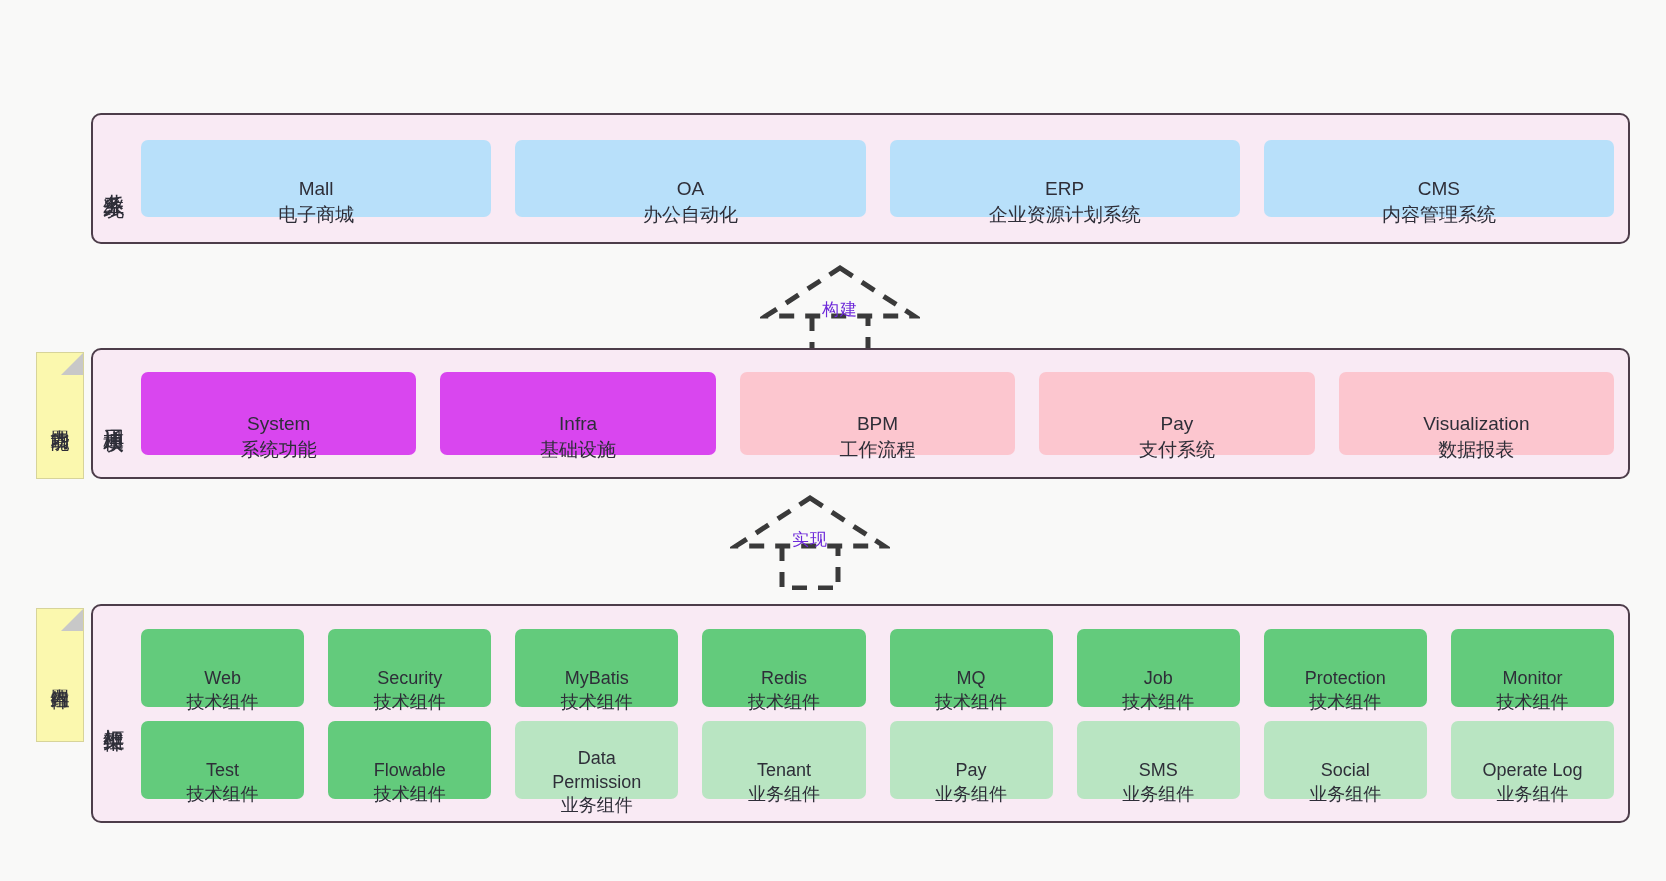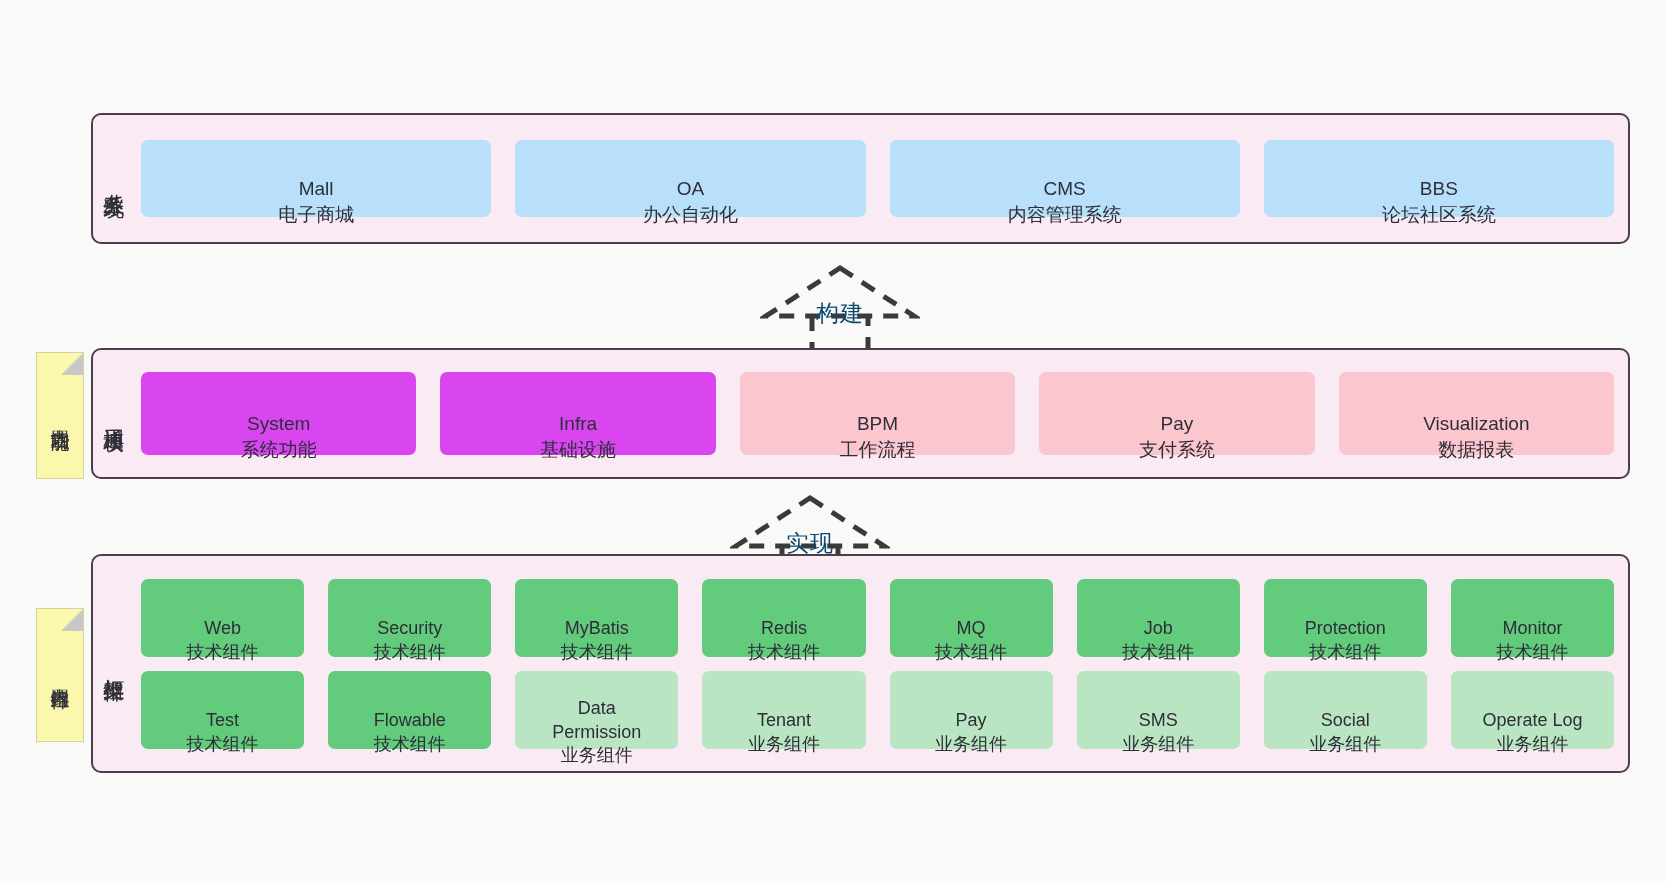--- a/index.html
+++ b/index.html
@@ -85,21 +85,21 @@
   #layer-business { left: 91px; top: 113px; width: 1539px; height: 131px; }
   #layer-business .layer-body { gap: 24px; }
   #layer-business .box { height: 77px; }
 
   
   #layer-common { left: 91px; top: 348px; width: 1539px; height: 131px; }
   #layer-common .layer-body { gap: 24px; }
   #layer-common .box { height: 83px; }
 
   
-  #layer-framework { left: 91px; top: 554px; width: 1539px; height: 219px; }
+  #layer-framework { left: 91px; top: 604px; width: 1539px; height: 219px; }
   #layer-framework .box { height: 78px; font-size: 18px; }
 
   
   .sticky {
     position: absolute;
     box-sizing: border-box;
     width: 48px;
     background: #fbf8ae;
     border: 1px solid #d7d49a;
     display: flex;
@@ -128,48 +128,48 @@
     position: absolute;
     width: 160px;
     height: 98px;
   }
   .uml-arrow svg { display: block; }
   .uml-arrow .arrow-label {
     position: absolute;
     left: 0; right: 0;
     top: 36px;
     text-align: center;
-    font-size: 23px;
-    color: #0c4a6e;
+    font-size: 17px;
+    color: #6d28d9;
     letter-spacing: 1px;
   }
   #arrow-build   { left: 760px; top: 262px; }
   #arrow-impl    { left: 730px; top: 492px; }
 </style>
 </head>
 <body>
 
 <div class="layer" id="layer-business">
   <div class="layer-title">业务系统</div>
   <div class="layer-body">
     <div class="box blue">
       <span class="b-en">Mall</span>
       <span class="b-cn">电子商城</span>
     </div>
     <div class="box blue">
       <span class="b-en">OA</span>
       <span class="b-cn">办公自动化</span>
     </div>
     <div class="box blue">
+      <span class="b-en">ERP</span>
+      <span class="b-cn">企业资源计划系统</span>
+    </div>
+    <div class="box blue">
       <span class="b-en">CMS</span>
       <span class="b-cn">内容管理系统</span>
-    </div>
-    <div class="box blue">
-      <span class="b-en">BBS</span>
-      <span class="b-cn">论坛社区系统</span>
     </div>
   </div>
 </div>
 
 <div class="uml-arrow" id="arrow-build">
   <svg width="160" height="98" viewBox="0 0 160 98">
     <polygon points="80,6 154,54 6,54" fill="none" stroke="#3a3a3a" stroke-width="5" stroke-dasharray="15,11" stroke-linejoin="miter"></polygon>
     <polyline points="52,54 52,96 108,96 108,54" fill="none" stroke="#3a3a3a" stroke-width="5" stroke-dasharray="15,11"></polyline>
   </svg>
   <div class="arrow-label">构建</div>

